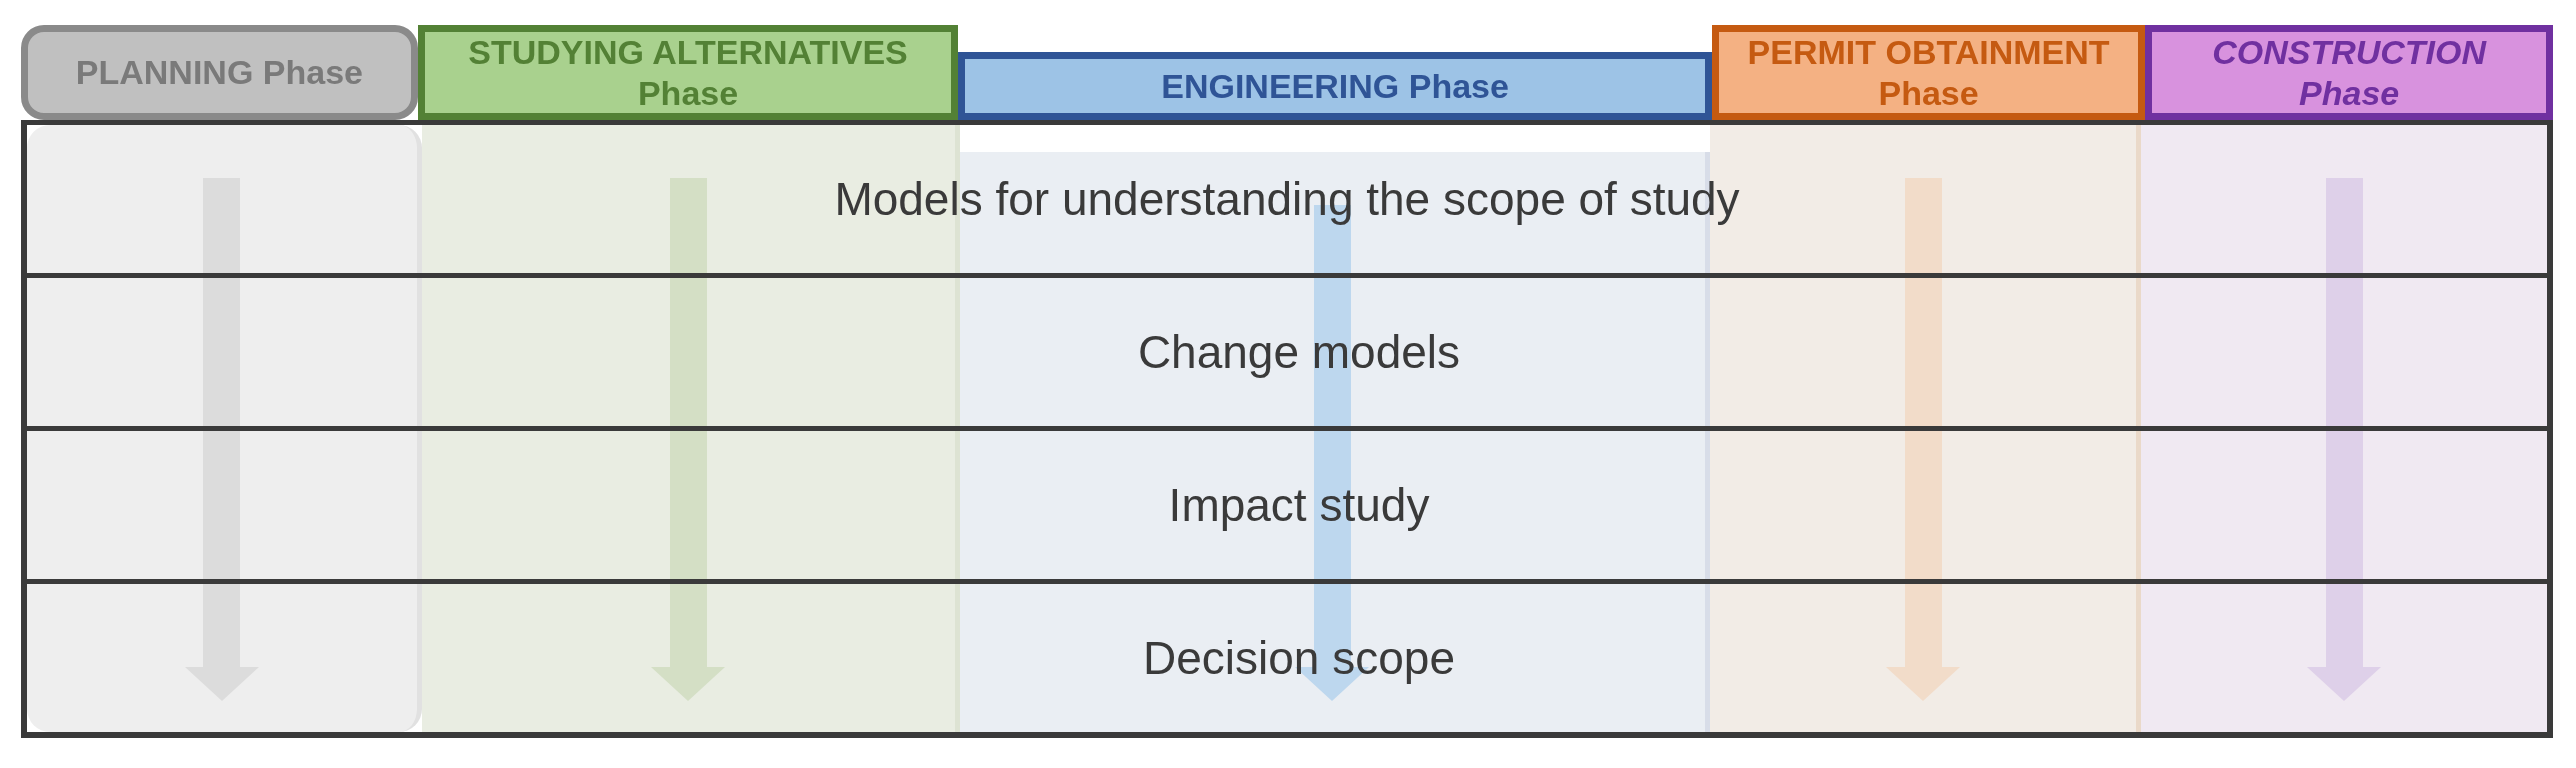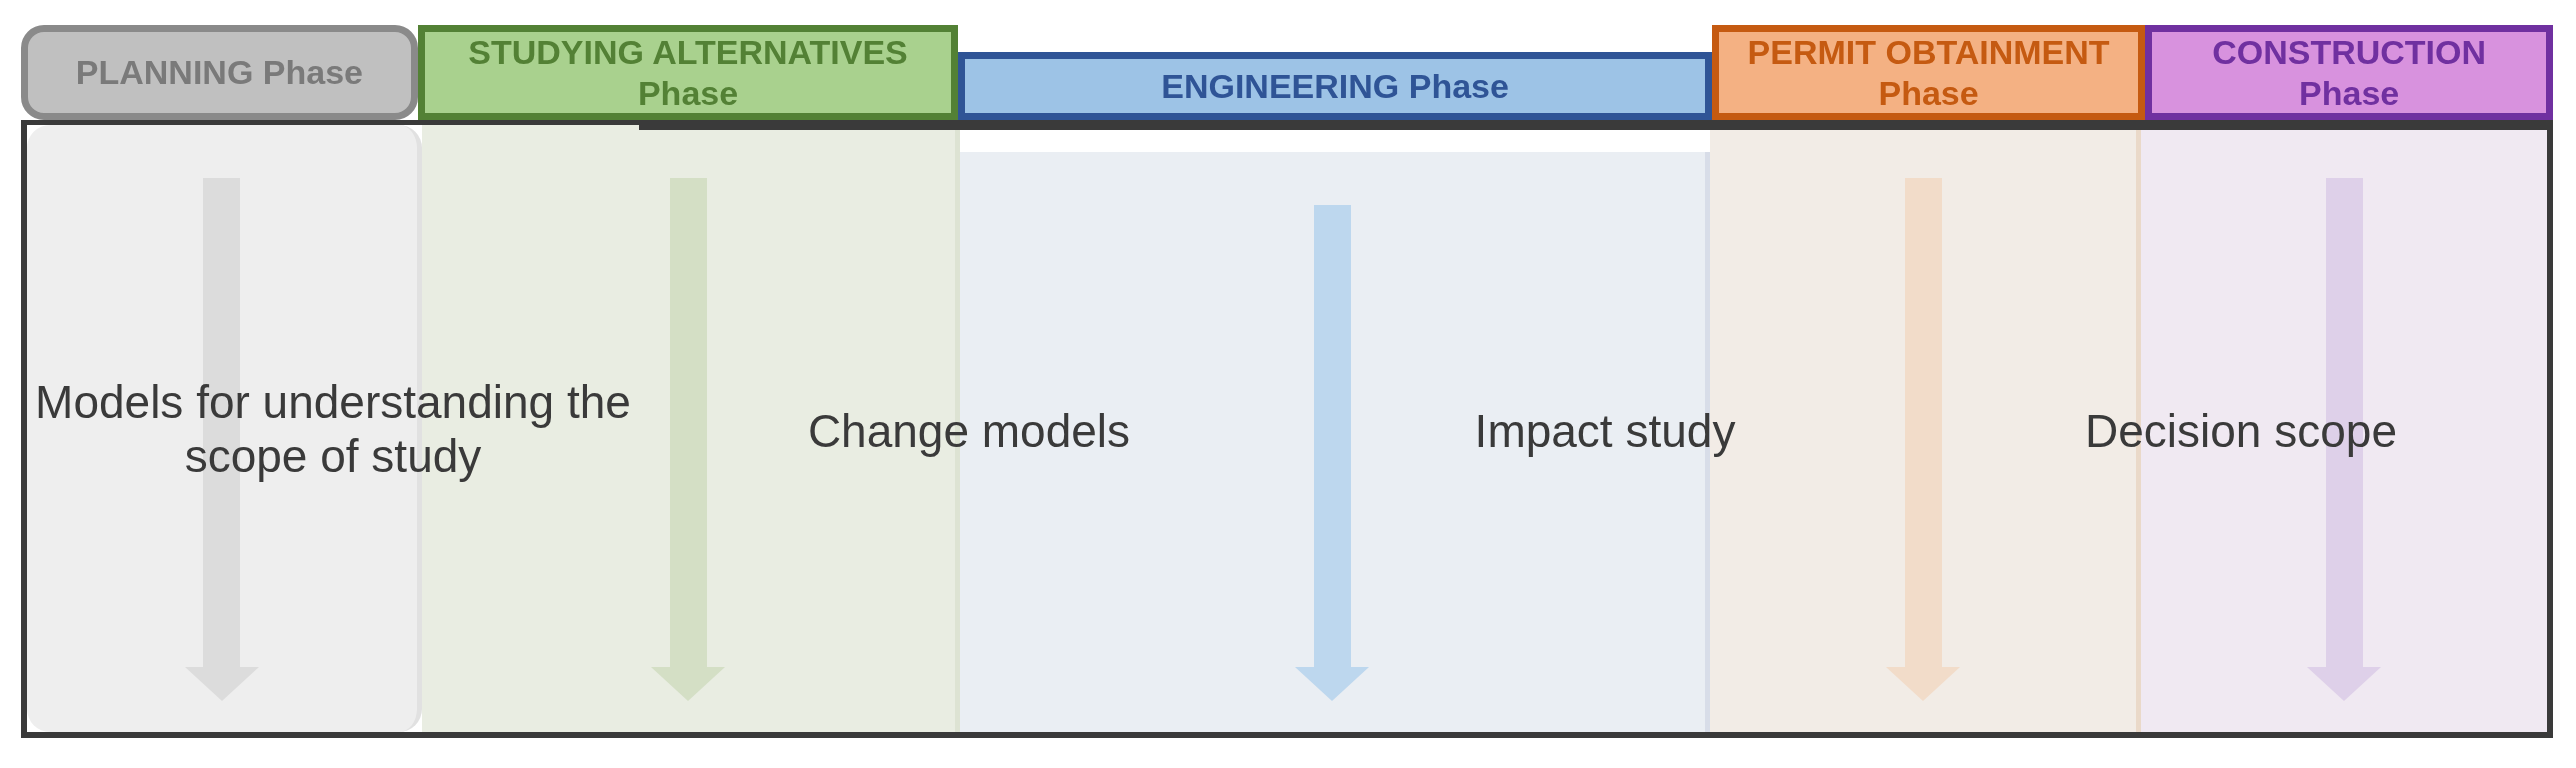--- a/index.html
+++ b/index.html
@@ -24,21 +24,21 @@
     display:flex; align-items:center; justify-content:center;
     text-align:center;
     padding:0 7.1px;
   }
 
   
   .col-0 { width:15.67%;border-radius:23px; }
   .col-1 { width:21.35%;justify-content:flex-end; }
   .col-2 { width:29.76%;margin-top:27px; }
   .col-3 { width:17.12%; }
-  .col-4 { width:16.10%; }
+  .col-4 { width:16.10%;font-style:italic; }
 
   
   .body {
     position:relative;
     height:618px;
     box-sizing:border-box;
     border:6.4px solid var(--frame);
     border-top-width:5.7px;
   }
   .col-layers { position:absolute; top:0; left:0; right:0; bottom:0; display:flex; }
@@ -60,21 +60,21 @@
   .arrow .shaft { width:37px; flex:1 1 auto; background:var(--arrow); }
   .arrow .head {
     width:0; height:0;
     border-left:37px solid transparent;
     border-right:37px solid transparent;
     border-top:34px solid var(--arrow);
   }
 
   .rows {
     position:absolute; top:0; left:0; right:0; bottom:0;
-    display:flex; flex-direction:row;
+    display:flex; flex-direction:column;
     z-index:2;
   }
   .row {
     flex:1 1 0;
     display:flex; align-items:center; justify-content:center;
     font-size:46px;
     color:#3a3a3a;
     text-align:center;
   }
   .row + .row { border-top:5.7px solid var(--frame);padding-left:24px; }

